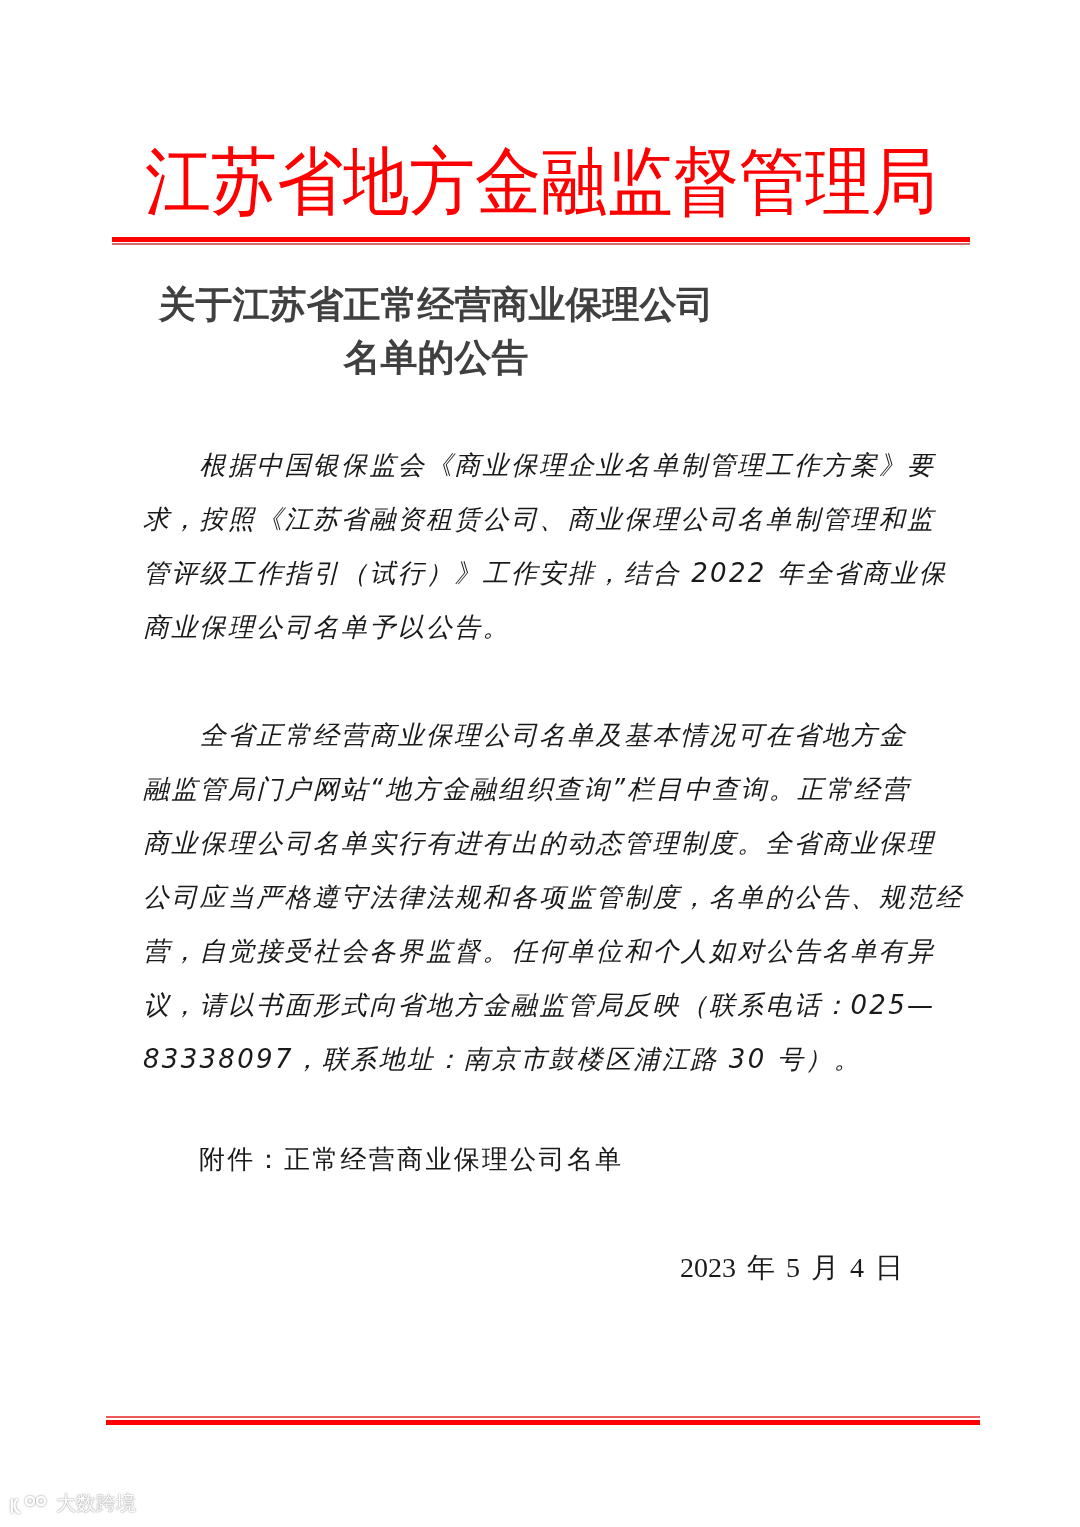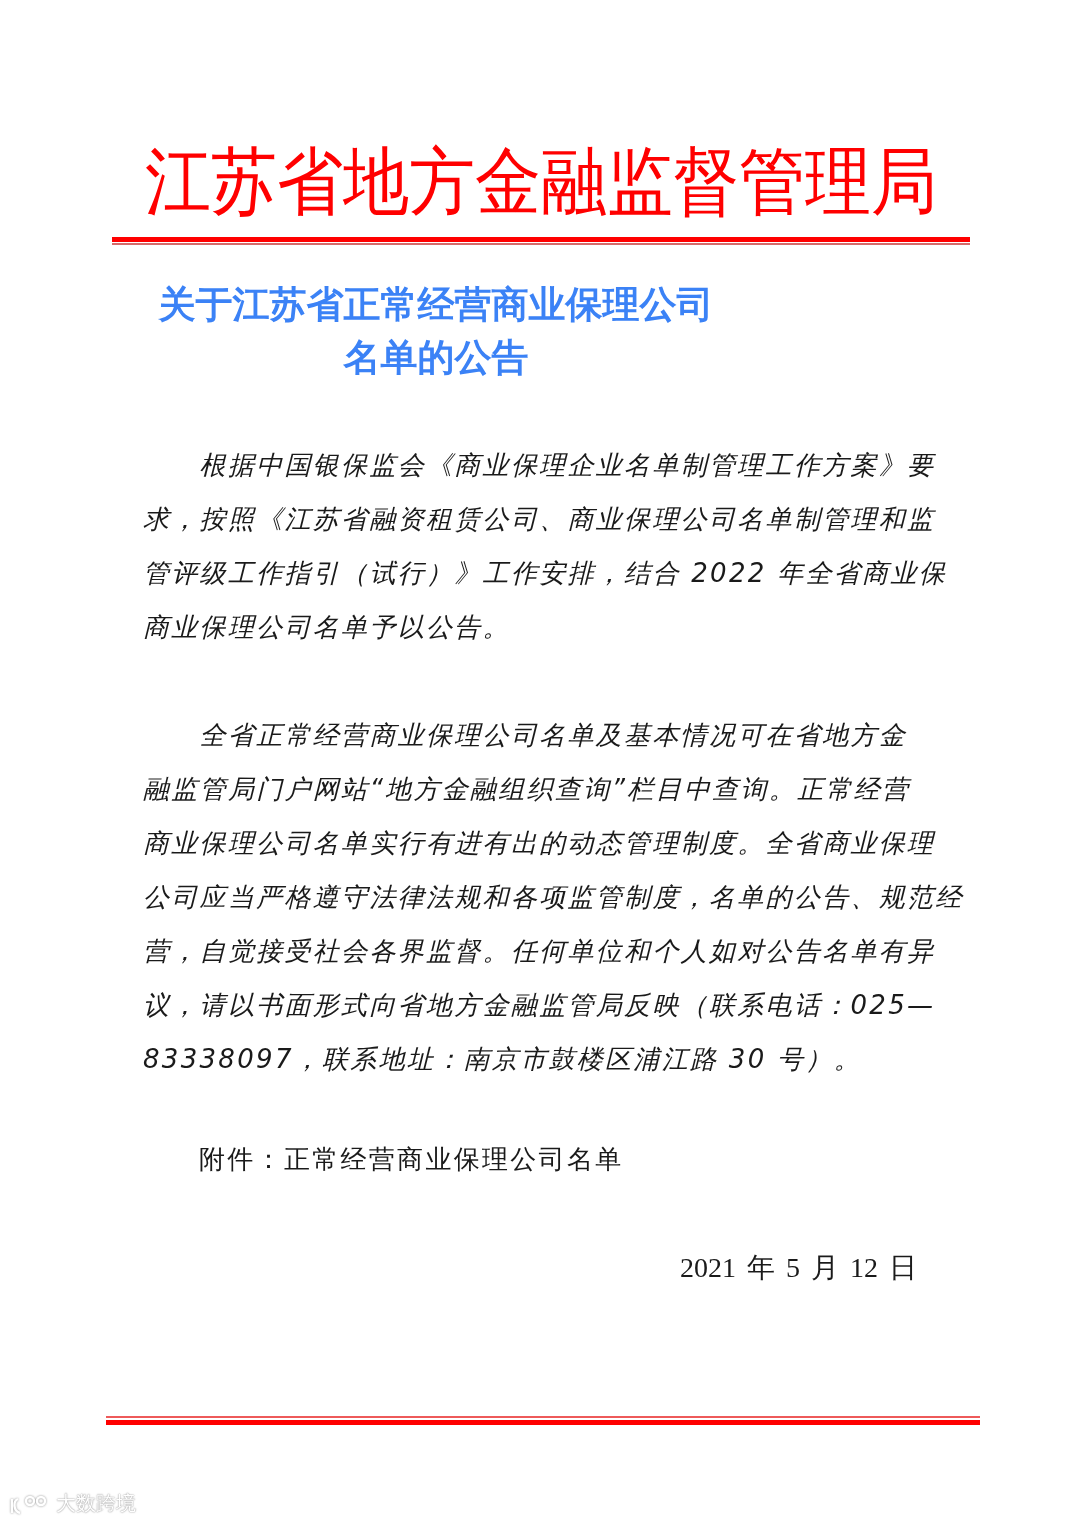--- a/index.html
+++ b/index.html
@@ -64,21 +64,21 @@
       background: #ff0000;
     }
     .doc-title {
       position: absolute;
       left: 0;
       width: 872px;
       text-align: center;
       font-family: "DejaVu Serif", "Liberation Serif", serif;
       font-weight: bold;
       font-size: 37px;
-      color: #3b82f6;
+      color: #404040;
       white-space: nowrap;
     }
     .doc-title.l1 { top: 280px; }
     .doc-title.l2 { top: 333px; }
 
     .body-text {
       position: absolute;
       left: 143px;
       width: 800px;
       font-family: "DejaVu Sans", "Liberation Sans", sans-serif;
@@ -158,21 +158,21 @@
   <span class="line">融监管局门户网站“地方金融组织查询”栏目中查询。正常经营</span>
   <span class="line">商业保理公司名单实行有进有出的动态管理制度。全省商业保理</span>
   <span class="line">公司应当严格遵守法律法规和各项监管制度，名单的公告、规范经</span>
   <span class="line">营，自觉接受社会各界监督。任何单位和个人如对公告名单有异</span>
   <span class="line">议，请以书面形式向省地方金融监管局反映（联系电话：025—</span>
   <span class="line">83338097，联系地址：南京市鼓楼区浦江路 30 号）。</span>
 </div>
 
 <div class="attachment">附件：正常经营商业保理公司名单</div>
 
-<div class="date">2021 年 5 月 12 日</div>
+<div class="date">2023 年 5 月 4 日</div>
 
 <div class="rule-bottom-thin"></div>
 <div class="rule-bottom-thick"></div>
 
 <div class="watermark">
   <svg class="wm-logo" viewBox="0 0 42 24">
     <g fill="none" stroke="#ffffff" stroke-width="2.4" style="filter: drop-shadow(0 0 1px #888);">
       <path d="M4 6 L4 20"></path>
       <path d="M10 6 C5 8 5 18 12 20"></path>
       <circle cx="22" cy="8" r="4"></circle>

